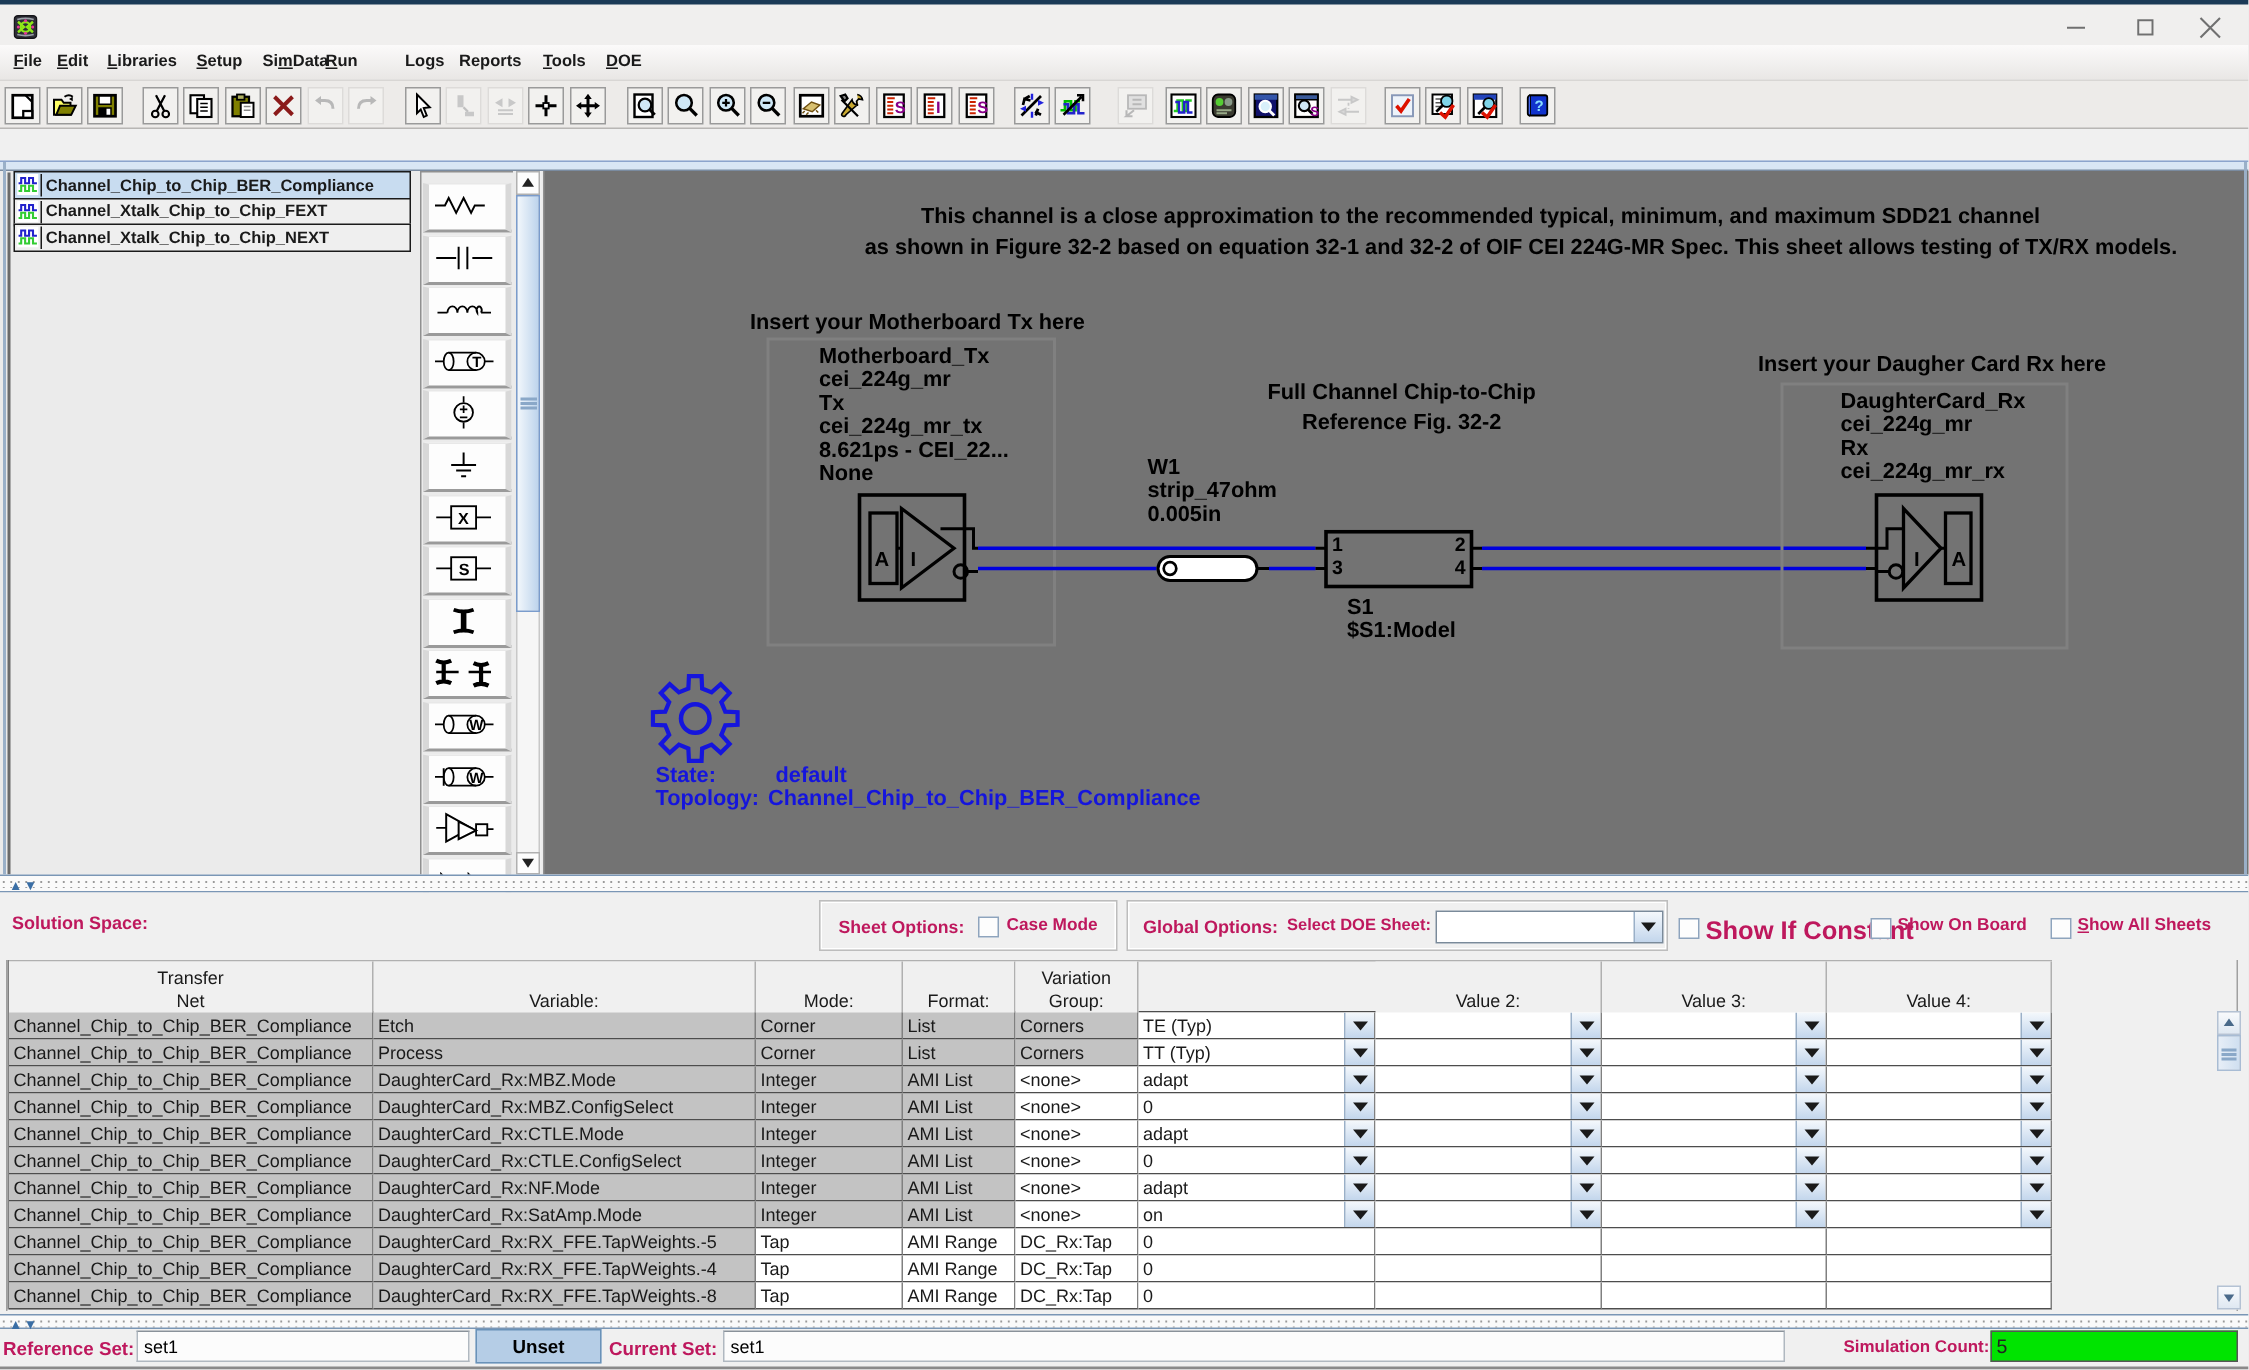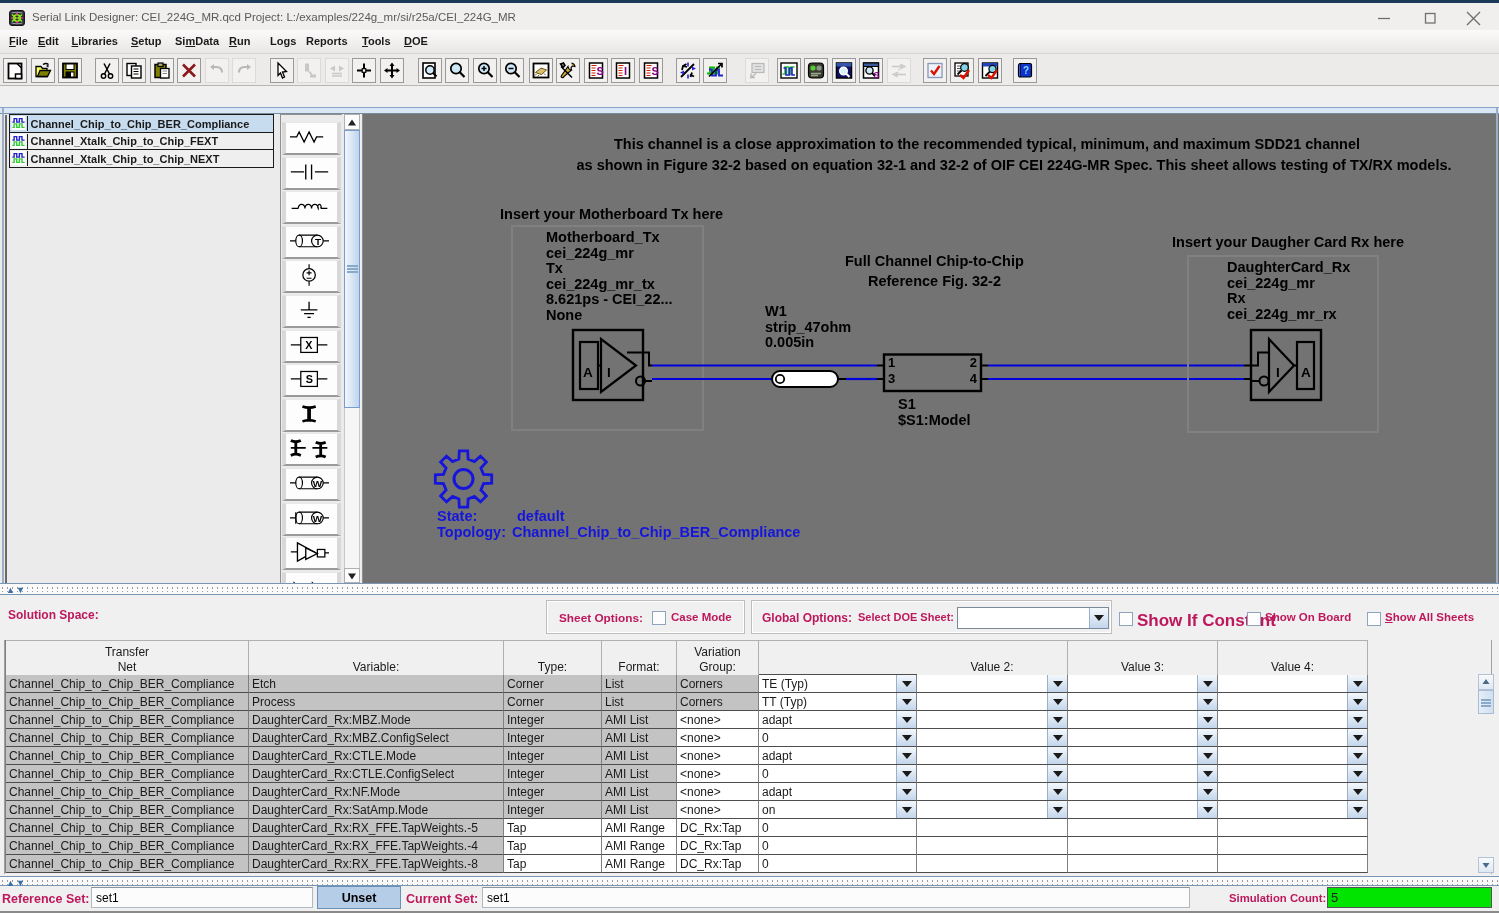--- a/index.html
+++ b/index.html
@@ -70,34 +70,33 @@
     <svg class="abs" style="left:9px;top:7px" width="16" height="16" viewBox="0 0 16 16">
       <rect x="0.5" y="0.5" width="15" height="15" rx="2.5" fill="#2e2e36" stroke="#15151a"></rect>
       <path d="M2.5 3 Q8 1.5 13.5 3 M2.5 13 Q8 14.5 13.5 13" stroke="#9aa0a8" stroke-width="1.2" fill="none"></path>
       <path d="M3 4.5 L7 8 L3 11.5 M13 4.5 L9 8 L13 11.5" stroke="#8ee817" stroke-width="1.6" fill="none"></path>
       <circle cx="8" cy="8" r="3.2" fill="none" stroke="#8ee817" stroke-width="1.5"></circle>
       <circle cx="8" cy="3.8" r="1" fill="#e83898"></circle>
         <circle cx="8" cy="12.2" r="1" fill="#e83898"></circle>
       <circle cx="3.2" cy="8" r="1" fill="#e83898"></circle>
         <circle cx="12.8" cy="8" r="1" fill="#e83898"></circle>
     </svg>
-    <div id="title-text">Serial Link Designer: CEI_224G_MR.qcd Project: L:/examples/224g_mr/si/r25a/CEI_224G_MR</div>
     <svg class="abs" style="left:1370px;top:0" width="120" height="30" viewBox="0 0 120 30">
       <path d="M8 15.5 H20" stroke="#707070" stroke-width="1.3"></path>
       <rect x="55.5" y="10.5" width="9.5" height="9.5" fill="none" stroke="#707070" stroke-width="1.3"></rect>
       <path d="M97 9 L110 22 M110 9 L97 22" stroke="#707070" stroke-width="1.4"></path>
     </svg>
   </div>
   <div id="menubar">
     <span class="mi" style="left:9px"><u>F</u>ile</span>
     <span class="mi" style="left:38px"><u>E</u>dit</span>
     <span class="mi" style="left:71.5px"><u>L</u>ibraries</span>
     <span class="mi" style="left:131px"><u>S</u>etup</span>
     <span class="mi" style="left:175px">Si<u>m</u>Data</span>
-    <span class="mi" style="left:229px"><u>R</u>un</span>
+    <span class="mi" style="left:217px"><u>R</u>un</span>
     <span class="mi" style="left:270px">Lo<u>g</u>s</span>
     <span class="mi" style="left:306px">Reports</span>
     <span class="mi" style="left:362px"><u>T</u>ools</span>
     <span class="mi" style="left:404px"><u>D</u>OE</span>
   </div>
   <div id="toolbar">
     <div class="tb" style="left:3px">
         <svg width="20" height="21" viewBox="0 0 20 20">
           <rect x="3.5" y="3" width="13" height="15" fill="#fff" stroke="#000" stroke-width="1.8"></rect>
           <path d="M12 3 L16.5 7.5" stroke="#000" stroke-width="1.4" fill="none"></path>
@@ -605,21 +604,21 @@
     <div id="sstable" style="height:233px;border-left:1px solid #808080">
         <div style="position:absolute;left:0;top:0;width:1362px;height:35px;border-bottom:1px solid #4d4d4d;border-top:1px solid #b0b0b0;box-sizing:border-box">
           <div class="hcell" style="left:243px;width:255px">
             <div style="position:absolute;left:0;top:18.5px;width:100%">Variable:</div>
           </div>
           <div class="hcell" style="left:0px;width:243px">
             <div style="position:absolute;left:0;top:3.5px;width:100%">Transfer</div>
             <div style="position:absolute;left:0;top:18.5px;width:100%">Net</div>
           </div>
           <div class="hcell" style="left:498px;width:98px">
-            <div style="position:absolute;left:0;top:18.5px;width:100%">Type:</div>
+            <div style="position:absolute;left:0;top:18.5px;width:100%">Mode:</div>
           </div>
           <div class="hcell" style="left:596px;width:75px">
             <div style="position:absolute;left:0;top:18.5px;width:100%">Format:</div>
           </div>
           <div class="hcell" style="left:671px;width:82px">
             <div style="position:absolute;left:0;top:3.5px;width:100%">Variation</div>
             <div style="position:absolute;left:0;top:18.5px;width:100%">Group:</div>
           </div>
           <div class="hcell" style="left:911px;width:151px">
             <div style="position:absolute;left:0;top:18.5px;width:100%">Value 2:</div>

